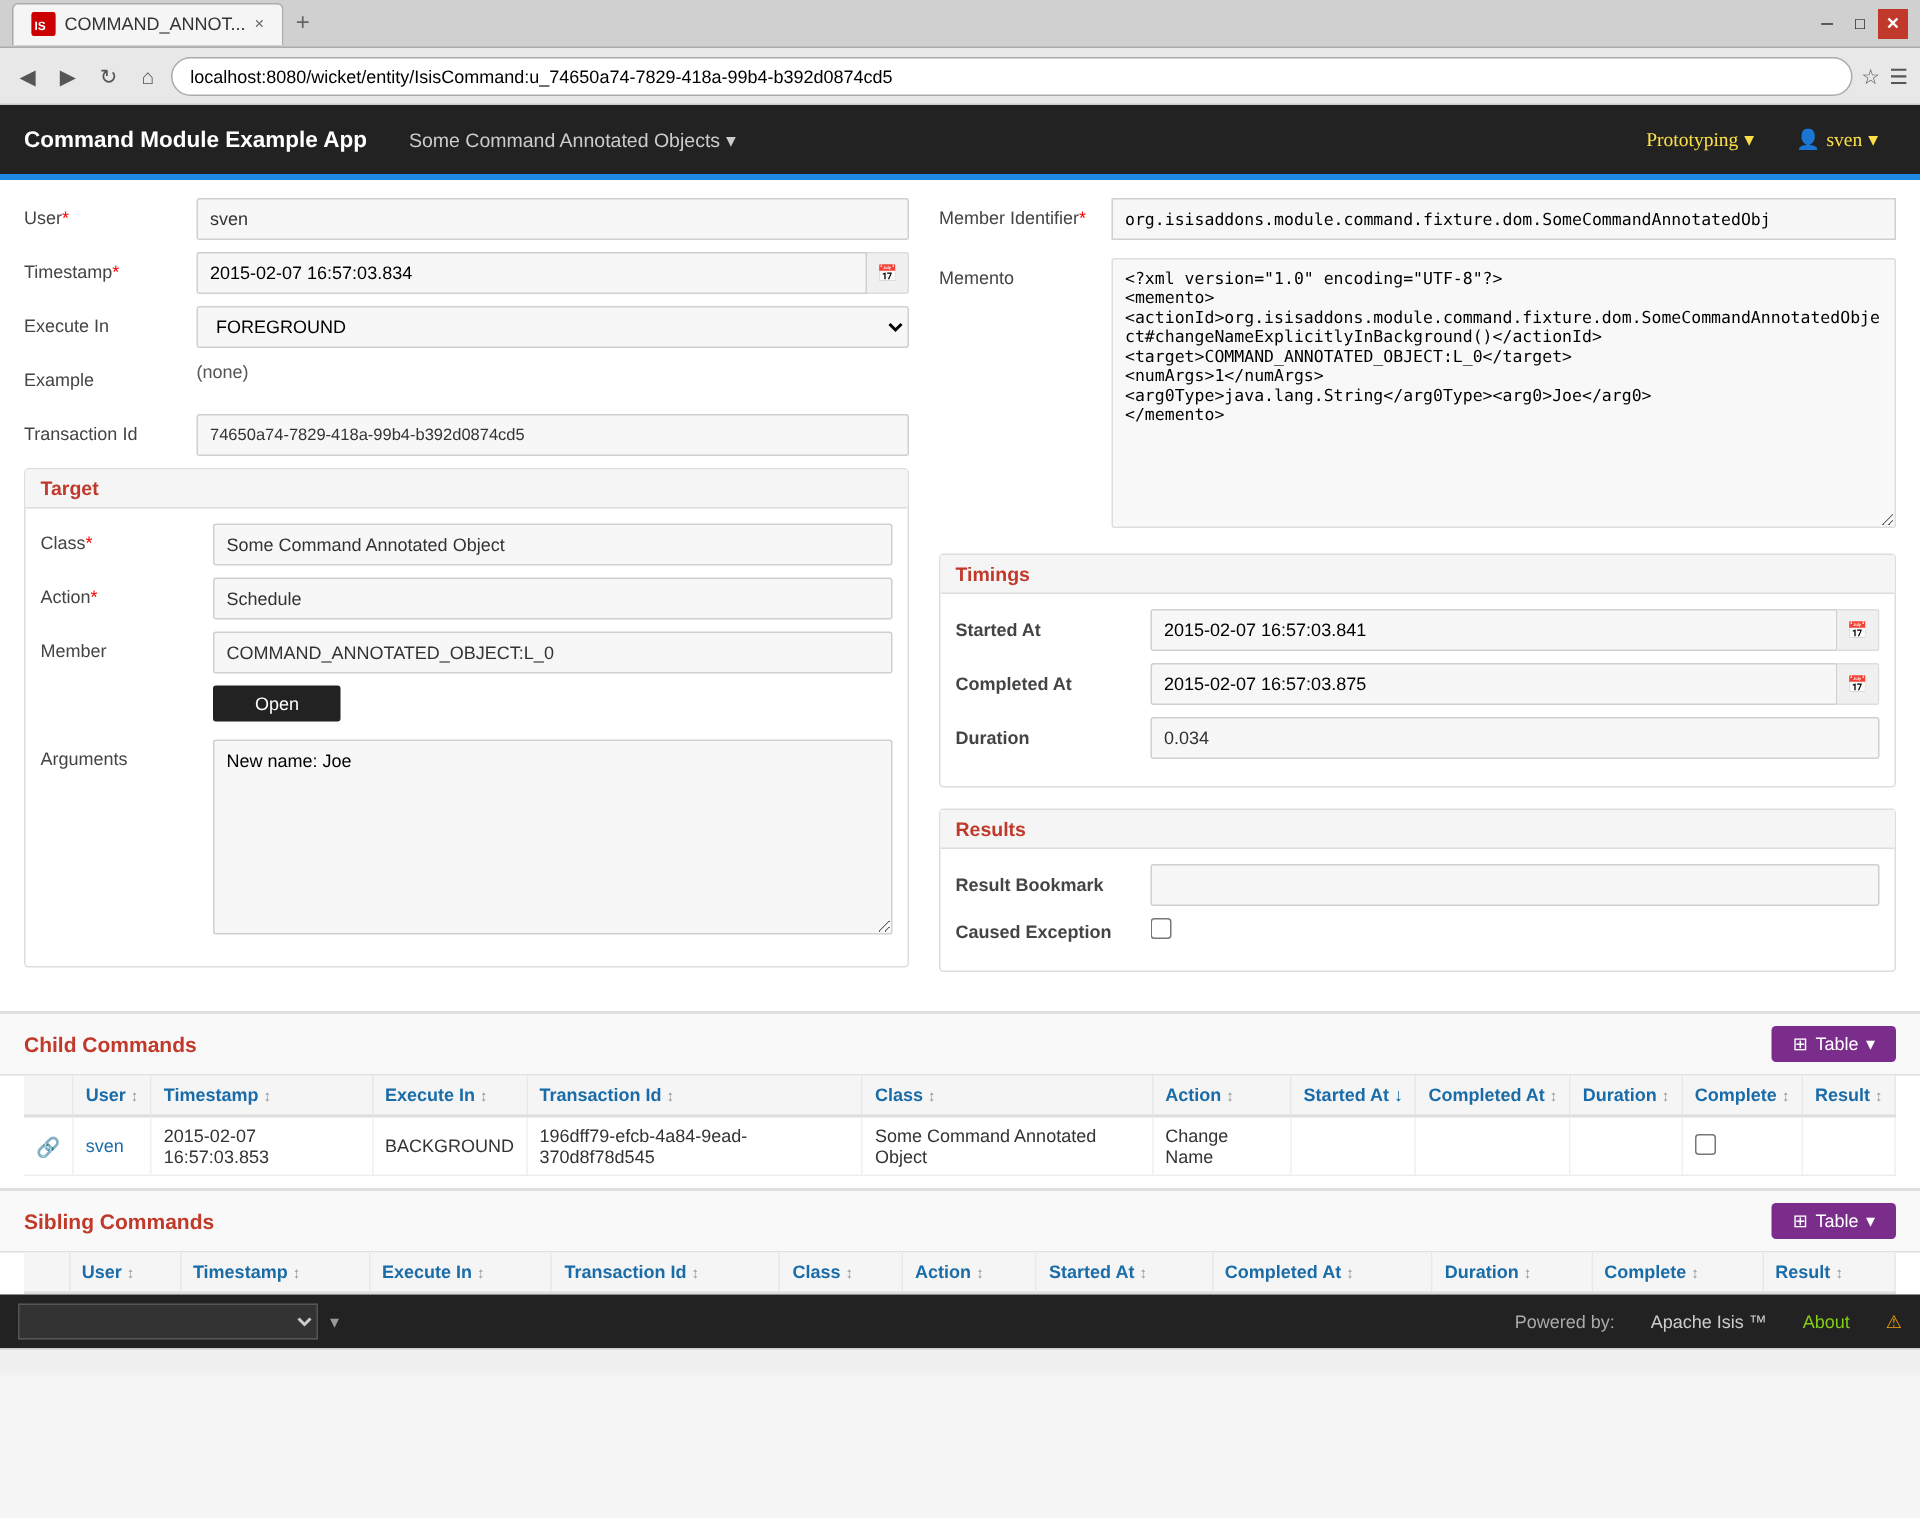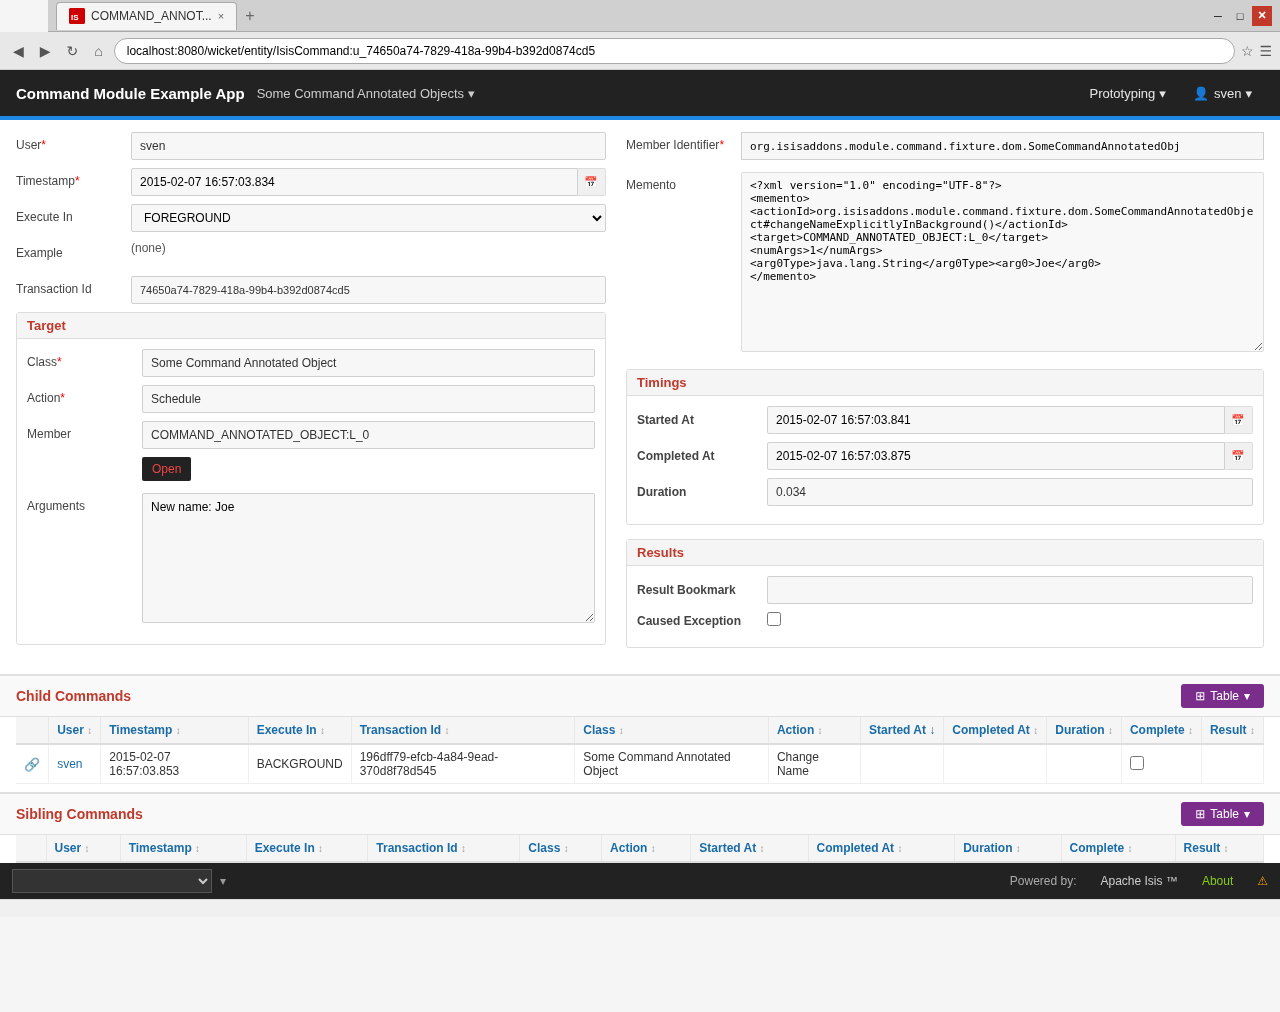--- a/index.html
+++ b/index.html
@@ -7,21 +7,20 @@
 
     
     .browser-titlebar {
       background: #d0d0d0;
       height: 32px;
       display: flex;
       align-items: center;
       padding: 0 8px;
       gap: 8px;
       border-bottom: 1px solid #aaa;
-      margin-left: 48px;
     }
     .browser-tab {
       background: #f5f5f5;
       border: 1px solid #aaa;
       border-bottom: none;
       padding: 4px 12px;
       font-size: 12px;
       display: flex;
       align-items: center;
       gap: 6px;
@@ -57,34 +56,34 @@
 
     
     .app-navbar {
       background: #222;
       height: 46px;
       display: flex;
       align-items: center;
       padding: 0 16px;
       color: white;
     }
-    .app-brand { font-size: 15px; font-weight: bold; color: white; margin-right: 0; }
+    .app-brand { font-size: 15px; font-weight: bold; color: white; margin-right: 16px; }
     .app-nav-item {
       color: #ccc;
       font-size: 13px;
       padding: 0 12px;
       height: 46px;
       display: flex;
       align-items: center;
       cursor: pointer;
       gap: 4px;
     }
     .app-nav-spacer { flex: 1; }
     .app-nav-right { display: flex; align-items: center; gap: 4px; }
-    .app-nav-right .app-nav-item { color: #e5e5e5; }
+    .app-nav-right .app-nav-item { color: #fde047; font-family: Liberation Serif, serif; }
 
     
     .accent-bar { height: 4px; background: #1e88e5; }
     .input-with-icon {
       flex: 1;
       display: flex;
       align-items: center;
     }
     .input-with-icon input {
       flex: 1;
@@ -118,23 +117,23 @@
       padding: 6px 8px;
       font-size: 11px;
       font-family: monospace;
       resize: vertical;
       border-radius: 2px;
     }
 
     
     .btn-open {
       background: #222;
-      color: #ef4444;
+      color: #ffffff;
       border: none;
-      padding: 5px 10px;
+      padding: 5px 28px;
       font-size: 12px;
       cursor: pointer;
       border-radius: 2px;
     }
 
     
     input[type="checkbox"] { width: 14px; height: 14px; }
     .btn-table {
       background: #7b2d8b;
       color: white;

